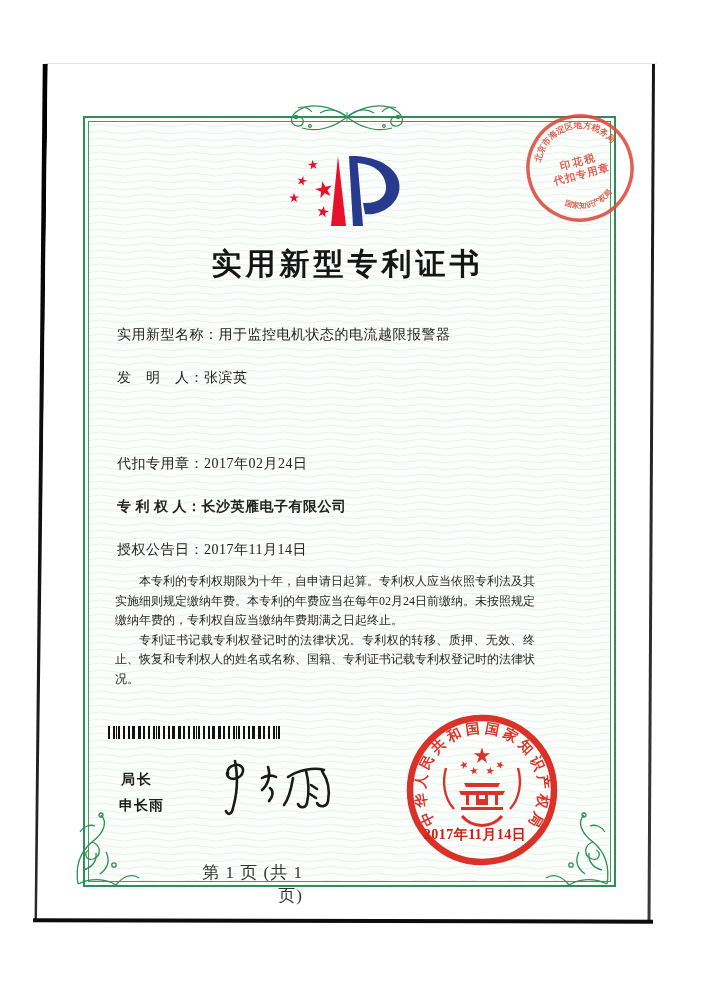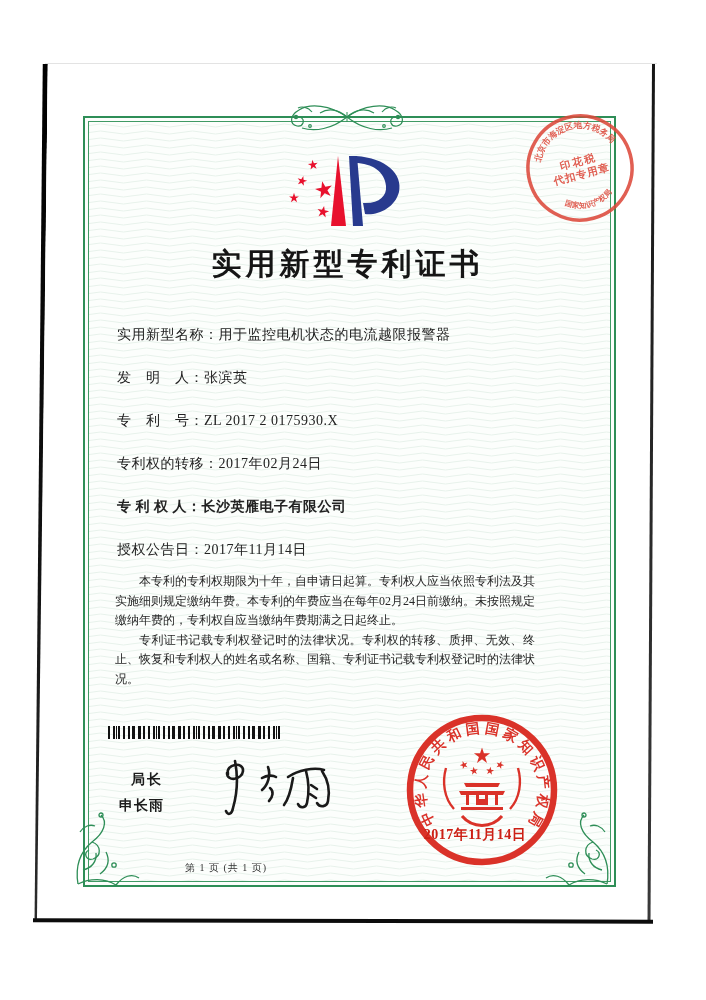--- a/index.html
+++ b/index.html
@@ -22,27 +22,27 @@
          letter-spacing:4px;color:#151515;}
   .field{left:117px;font-size:14px;color:#222;letter-spacing:0.5px;white-space:nowrap;}
   .flabel{color:#222;}
   .fvalue{color:#222;}
   .paras{left:115px;top:572px;width:420px;font-size:12px;line-height:19.5px;color:#262626;
          text-align:justify;}
   .paras p{margin:0;text-indent:2em;}
   .barcode{left:108px;top:726px;width:172px;height:13px;
     background-image:repeating-linear-gradient(90deg,#111 0 2px,transparent 2px 5px),
                      repeating-linear-gradient(90deg,#111 0 1px,transparent 1px 8px);}
-  .dtitle{left:131px;top:771px;font-size:14px;font-weight:bold;letter-spacing:2px;color:#1c1c1c;
+  .dtitle{left:121px;top:771px;font-size:14px;font-weight:bold;letter-spacing:2px;color:#1c1c1c;
           font-family:Liberation Sans, sans-serif;}
   .dname{left:119px;top:797px;font-size:14px;font-weight:bold;letter-spacing:1px;color:#1c1c1c;
          font-family:Liberation Serif, serif;}
   .sealdate{left:410px;top:826px;width:130px;text-align:center;font-size:14px;font-weight:bold;
             color:#cc2015;letter-spacing:0.5px;}
-  .footer{left:185px;top:861px;width:118px;text-align:left;font-size:10px;color:#333;letter-spacing:1px;}
+  .footer{left:185px;top:861px;width:118px;text-align:right;font-size:17px;color:#333;letter-spacing:1px;}
   .taxstamp{left:524px;top:112px;transform:rotate(-15deg);opacity:0.88;}
   .sealwrap{left:404px;top:712px;opacity:0.95;}
   svg{display:block;}
 </style>
 </head>
 <body>
 
 <div class="scan">
 
   <div class="abs edge-top"></div>
@@ -124,25 +124,22 @@
   </svg>
 
   <div class="abs field" style="top:326px;">
     <span class="flabel">实用新型名称：</span><span class="fvalue">用于监控电机状态的电流越限报警器</span>
   </div>
 
   <div class="abs title">实用新型专利证书</div>
   <div class="abs field" style="top:369px;">
     <span class="flabel">发　明　人：</span><span class="fvalue">张滨英</span>
   </div>
-  <div class="abs field" style="top:412px;">
-    <span class="flabel">专　利　号：</span><span class="fvalue">ZL 2017 2 0175930.X</span>
-  </div>
   <div class="abs field" style="top:455px;">
-    <span class="flabel">专利权的转移：</span><span class="fvalue">2017年02月24日</span>
+    <span class="flabel">代扣专用章：</span><span class="fvalue">2017年02月24日</span>
   </div>
   <div class="abs field" style="top:498px;font-weight:bold;">
     <span class="flabel">专 利 权 人：</span><span class="fvalue">长沙英雁电子有限公司</span>
   </div>
   <div class="abs field" style="top:541px;">
     <span class="flabel">授权公告日：</span><span class="fvalue">2017年11月14日</span>
   </div>
 
   <div class="abs paras">
     <p>本专利的专利权期限为十年，自申请日起算。专利权人应当依照专利法及其实施细则规定缴纳年费。本专利的年费应当在每年02月24日前缴纳。未按照规定缴纳年费的，专利权自应当缴纳年费期满之日起终止。</p>

